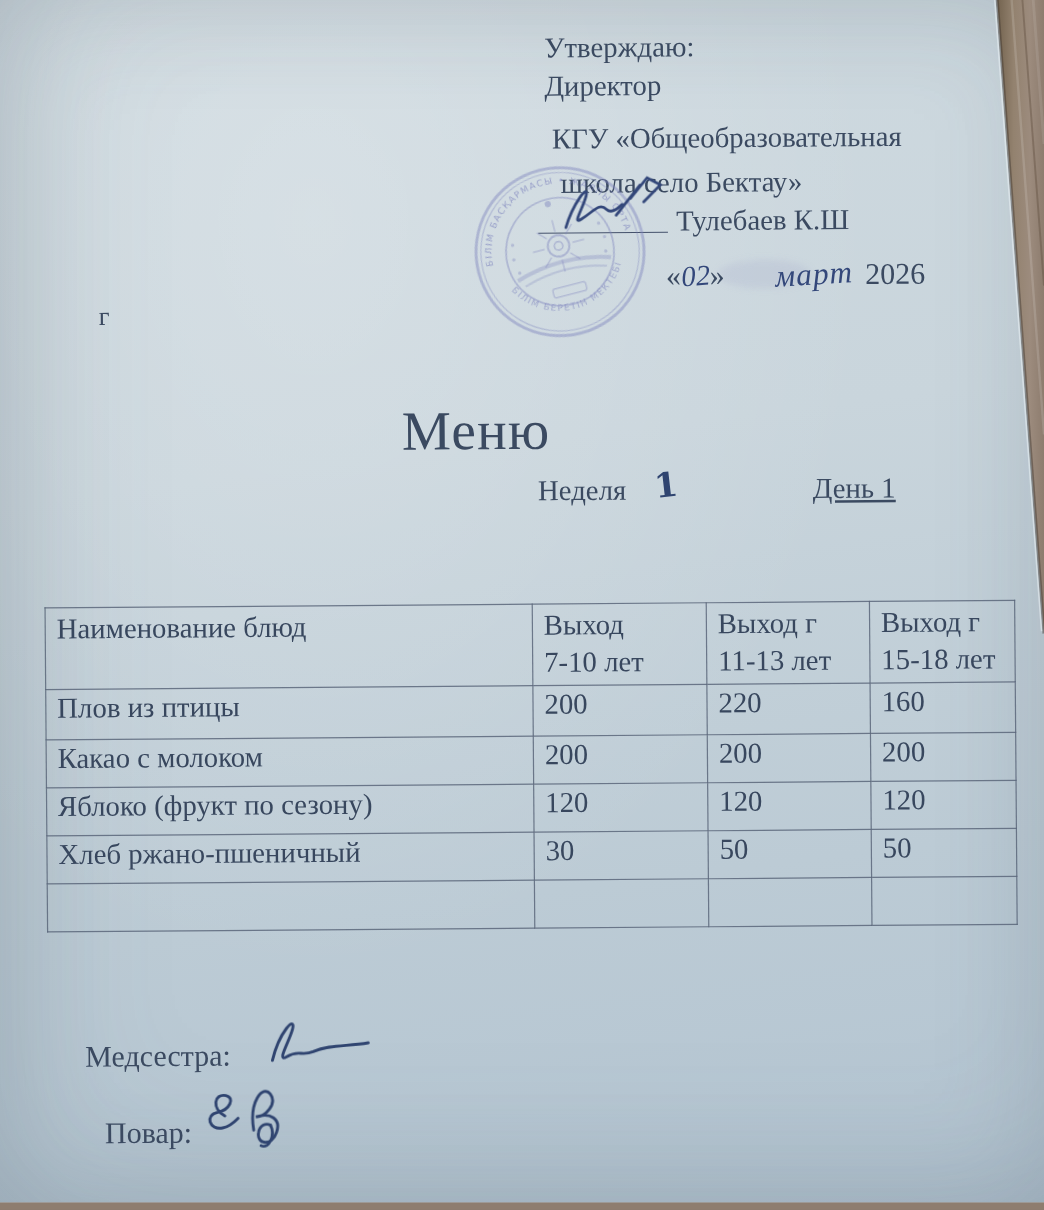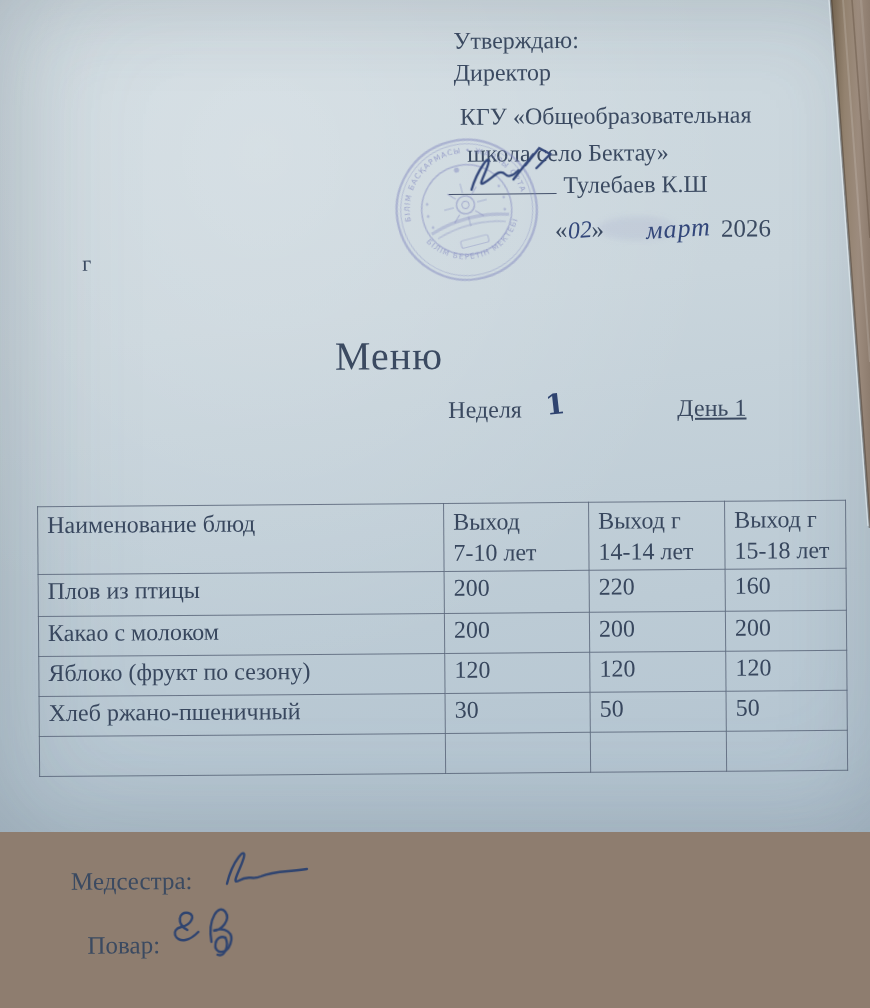--- a/index.html
+++ b/index.html
@@ -3,38 +3,38 @@
 <meta charset="utf-8">
 <style>
   html,body{margin:0;padding:0;}
   body{
     width:870px;height:1008px;overflow:hidden;
     font-family:"Liberation Serif", serif;
     background:#8e7d6f;
     position:relative;
   }
   .paper{
-    position:absolute;left:0;top:0;width:870px;height:832px;
+    position:absolute;left:0;top:0;width:870px;height:1002px;
     background:
       radial-gradient(ellipse at 30% 18%, rgba(255,255,255,.20), rgba(255,255,255,0) 55%),
       linear-gradient(173deg,#cfdae0 0%,#c9d5dc 38%,#bccbd5 72%,#b3c4d1 100%);
     box-shadow:inset 0 0 90px rgba(80,95,110,.22), inset 40px -30px 120px rgba(90,105,120,.10);
   }
   .content{
     position:absolute;left:0;top:0;width:870px;height:1008px;
     transform:rotate(-0.45deg);
     transform-origin:435px 500px;
     color:#3b4a61;
   }
   .abs{position:absolute;white-space:nowrap;}
   .print{color:#3b4a61;}
   .t24{font-size:24px;line-height:1.25;}
   .t25{font-size:25px;line-height:1.25;}
   .t22{font-size:22px;}
-  .title{font-size:40px;letter-spacing:1px;}
+  .title{font-size:46px;letter-spacing:1px;}
   .hand{
     font-family:"Liberation Serif", serif;font-style:italic;
     color:#33477a;
   }
   .sigline{
     border-bottom:1.6px solid #44516b;height:26px;width:108px;
   }
   
   table.menu{
     border-collapse:collapse;table-layout:fixed;
@@ -151,21 +151,21 @@
           <tr style="height:68px;">
         <th>
               <div>Наименование блюд</div>
             </th>
         <th>
               <div>Выход</div>
               <div>7-10 лет</div>
             </th>
         <th>
               <div>Выход г</div>
-              <div>14-14 лет</div>
+              <div>11-13 лет</div>
             </th>
         <th>
               <div>Выход г</div>
               <div>15-18 лет</div>
             </th>
       </tr>
       <tr style="height:42px;">
         <td>Плов из птицы</td>
         <td>200</td>
         <td>220</td>

